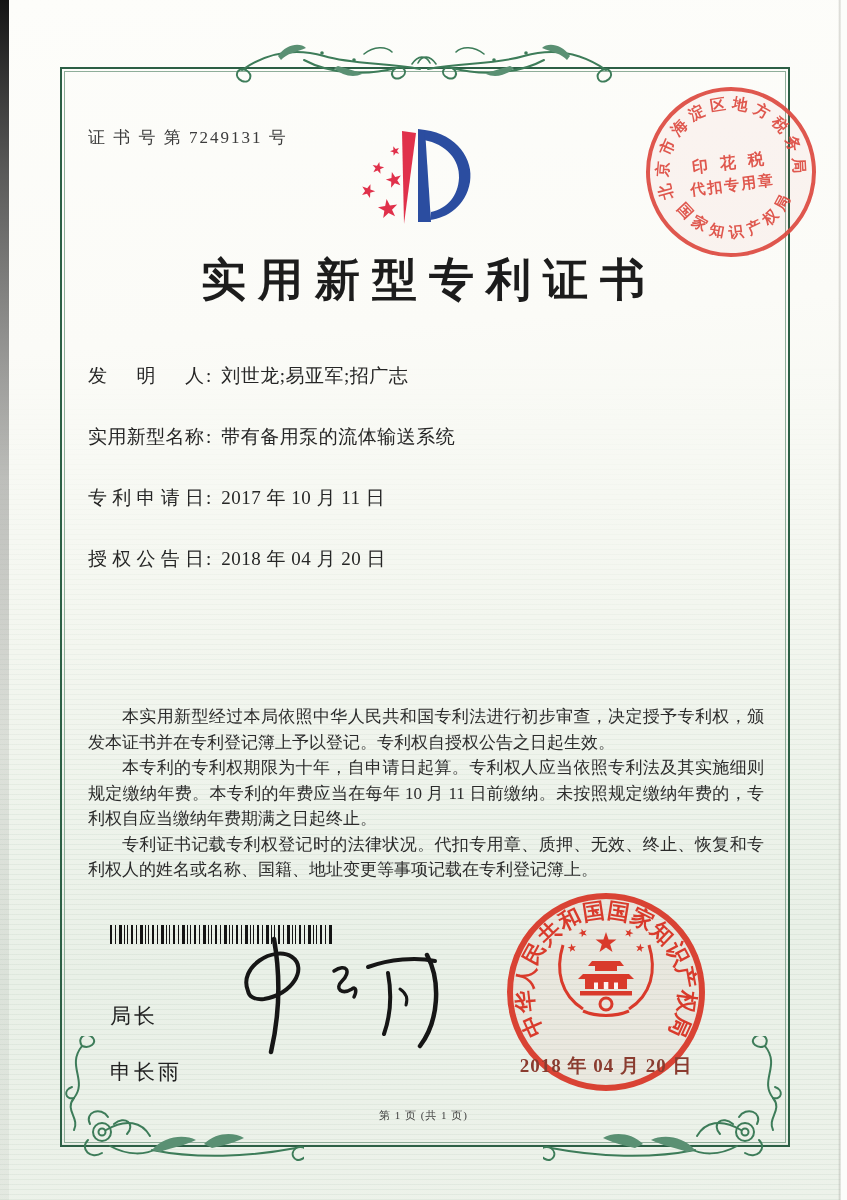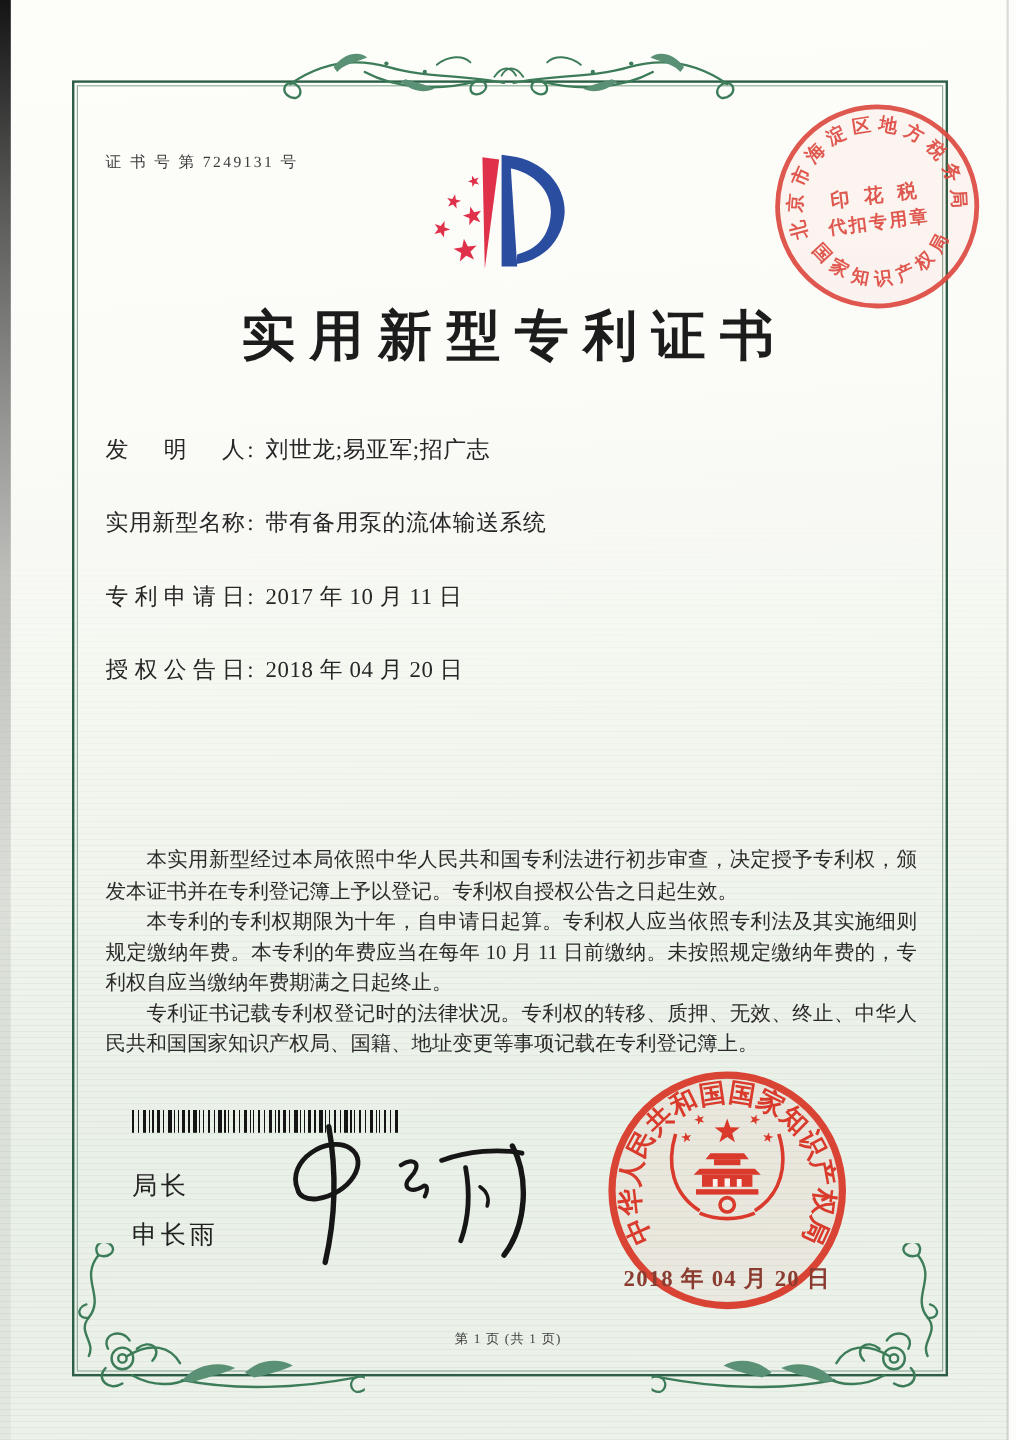--- a/index.html
+++ b/index.html
@@ -14,36 +14,36 @@
     -webkit-mask-image:linear-gradient(180deg,transparent 0 30%,#000 70%);
     mask-image:linear-gradient(180deg,transparent 0 30%,#000 70%);
   }
   .scan-edge-left{position:absolute;left:0;top:0;width:9px;height:100%;
     background:linear-gradient(180deg,rgba(8,8,8,.95) 0%,rgba(25,25,25,.72) 14%,rgba(55,55,55,.30) 40%,rgba(70,70,70,.12) 62%,rgba(70,70,70,.05) 100%);}
   .scan-edge-right{position:absolute;right:0;top:0;width:10px;height:100%;
     background:linear-gradient(270deg,#fcfcfa 0 6px,rgba(160,160,152,.45) 7px,transparent 9px);}
   .frame{position:absolute;left:60px;top:67px;width:726px;height:1076px;border:2.5px solid #2c5f45;}
   .frame-inner{position:absolute;inset:2px;border:1px solid #8fae9a;}
   .abs{position:absolute;}
-  .cert-no{left:88px;top:126px;font-size:13px;letter-spacing:2px;color:#3c3c3c;}
+  .cert-no{left:88px;top:126px;font-size:17px;letter-spacing:2px;color:#3c3c3c;}
   .title{left:0;width:846px;top:250px;text-align:center;font-size:45px;font-weight:700;
     letter-spacing:12px;text-indent:12px;color:#1c1c1c;}
   .fields{left:88px;top:366px;width:680px;}
   .field{font-size:19px;line-height:19px;margin-bottom:42px;color:#262626;white-space:nowrap;}
   .field-label{display:inline-block;width:116px;text-align:justify;text-align-last:justify;vertical-align:top;}
   .field-colon{display:inline-block;margin:0 10px 0 2px;}
   .field-value{letter-spacing:.5px;}
   .body-text{left:88px;top:704px;width:676px;font-size:17px;line-height:25.5px;
     text-align:justify;color:#2b2b2b;}
   .body-text p{margin:0;text-indent:2em;}
   .barcode{left:110px;top:925px;width:224px;height:19px;
     background:repeating-linear-gradient(90deg,#141414 0 2px,transparent 2px 5px,#141414 5px 6px,transparent 6px 9px,#141414 9px 12px,transparent 12px 14px,#141414 14px 15px,transparent 15px 17px,#141414 17px 18px,transparent 18px 21px);}
   .director{left:110px;top:974px;font-family:"Liberation Sans","DejaVu Sans",sans-serif;
     font-size:21px;color:#222;letter-spacing:3px;}
-  .director div{margin-bottom:13px;}
+  .director div{margin-bottom:13px;margin-top:28px;}
   .signature{left:230px;top:933px;}
   .seal{left:497px;top:883px;}
   .seal-date{left:492px;top:1053px;width:228px;text-align:center;font-size:19px;
     font-weight:600;letter-spacing:1px;color:#8a3c30;}
   .tax-stamp{left:643px;top:84px;transform:rotate(-7deg);opacity:.92;}
   .footer{left:0;width:847px;top:1108px;text-align:center;font-size:11px;letter-spacing:1px;color:#3f3f3f;}
   .orn-top{left:234px;top:40px;}
   .flourish-bl{left:44px;top:1036px;}
   .flourish-br{left:543px;top:1036px;transform:scaleX(-1);}
   svg text{font-family:"Liberation Serif","DejaVu Serif",serif;}
@@ -156,21 +156,21 @@
       <span class="field-label">专利申请日</span><span class="field-colon">:</span><span class="field-value">2017 年 10 月 11 日</span>
     </div>
     <div class="field">
       <span class="field-label">授权公告日</span><span class="field-colon">:</span><span class="field-value">2018 年 04 月 20 日</span>
     </div>
   </div>
 
   <div class="abs body-text">
     <p>本实用新型经过本局依照中华人民共和国专利法进行初步审查，决定授予专利权，颁发本证书并在专利登记簿上予以登记。专利权自授权公告之日起生效。</p>
     <p>本专利的专利权期限为十年，自申请日起算。专利权人应当依照专利法及其实施细则规定缴纳年费。本专利的年费应当在每年 10 月 11 日前缴纳。未按照规定缴纳年费的，专利权自应当缴纳年费期满之日起终止。</p>
-    <p>专利证书记载专利权登记时的法律状况。专利权的转移、质押、无效、终止、中华人民共和国国家知识产权局、国籍、地址变更等事项记载在专利登记簿上。</p>
+    <p>专利证书记载专利权登记时的法律状况。代扣专用章、质押、无效、终止、恢复和专利权人的姓名或名称、国籍、地址变更等事项记载在专利登记簿上。</p>
   </div>
 
   <div class="abs barcode"></div>
 
   <div class="abs director">
     <div>局长</div>
     <div>申长雨</div>
   </div>
 
   <svg class="abs signature" width="220" height="128" viewBox="0 0 220 128">

